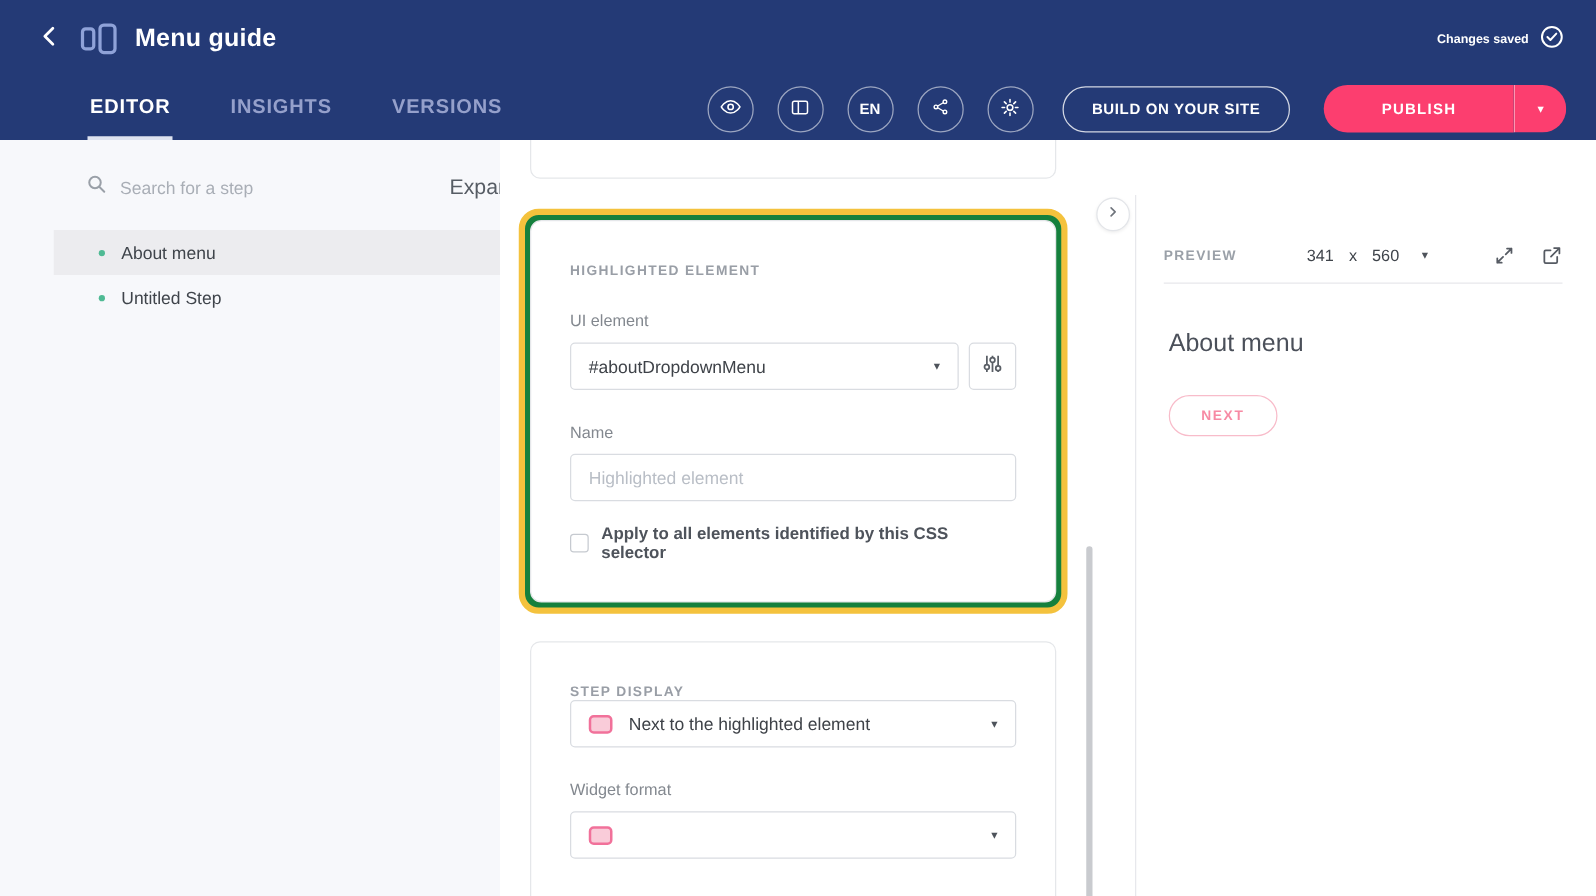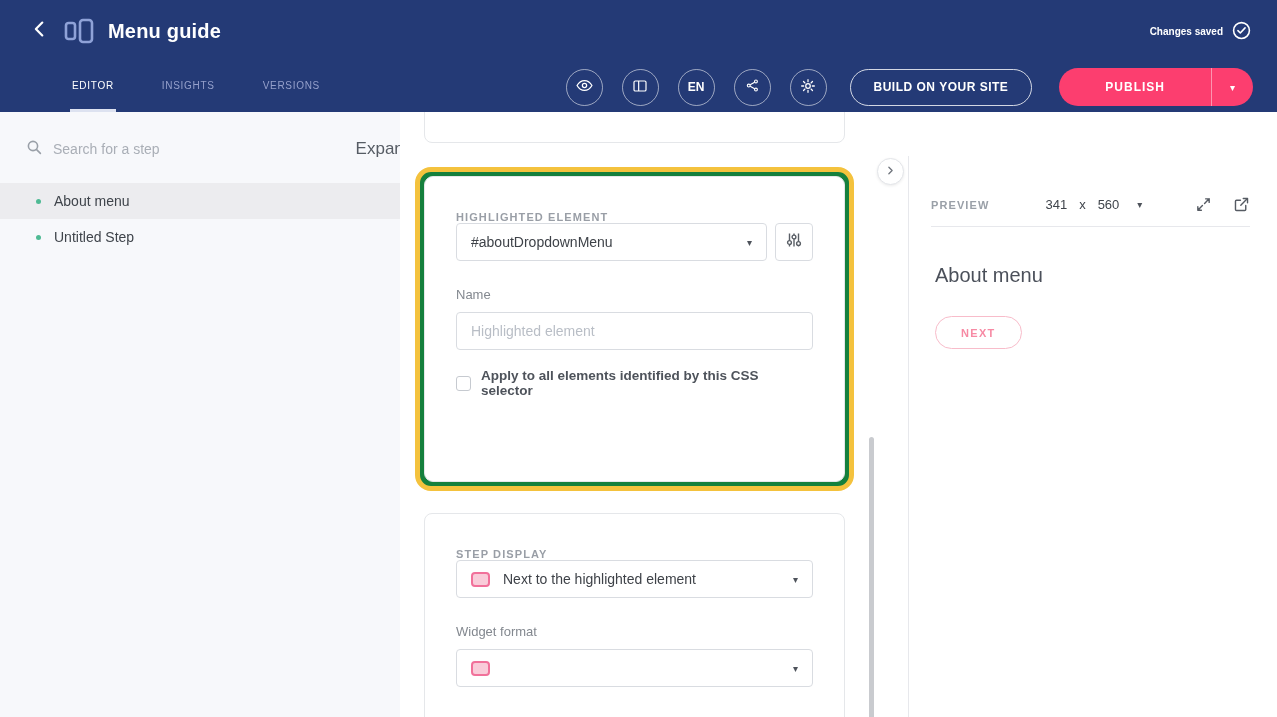--- a/index.html
+++ b/index.html
@@ -10,40 +10,40 @@
   
   .topbar { position:absolute; left:0; top:0; width:100%; height:112px; background:#243a76; }
   .topbar-row1 { display:flex; align-items:center; height:62px; padding:0 26px; }
   .back-btn { width:28px; height:28px; display:flex; align-items:center; justify-content:center; cursor:pointer; margin-right:10px; }
   .logo { margin-right:14px; display:flex; align-items:center; }
   .app-title { font-size:20px; font-weight:700; color:#fff; letter-spacing:.2px; }
   .changes { margin-left:auto; display:flex; align-items:center; gap:9px; color:#fff; font-size:10px; font-weight:700; }
 
   .topbar-row2 { display:flex; align-items:center; height:50px; padding:0 24px 0 70px; }
   .tabs { display:flex; gap:44px; height:100%; }
-  .tab { display:flex; align-items:center; height:100%; font-size:10px; font-weight:400; letter-spacing:.7px;
+  .tab { display:flex; align-items:center; height:100%; font-size:16px; font-weight:700; letter-spacing:.7px;
          color:#95a0cb; border-bottom:3px solid transparent; padding:0 2px; cursor:pointer; }
   .tab.active { color:#fff; border-bottom-color:#dde2f0; }
 
   .topbar-actions { margin-left:auto; display:flex; align-items:center; gap:19px; }
   .icon-btn { width:37px; height:37px; border-radius:50%; border:1.5px solid rgba(255,255,255,.55);
               display:flex; align-items:center; justify-content:center; color:#fff; cursor:pointer;
               font-size:12px; font-weight:700; background:transparent; flex:none; }
   .build-btn { height:37px; border-radius:19px; border:1.5px solid rgba(255,255,255,.8); padding:0 23px;
                color:#fff; font-size:12px; font-weight:700; letter-spacing:.5px; background:transparent;
                cursor:pointer; margin-left:4px; white-space:nowrap; }
   .publish-group { display:flex; margin-left:8px; }
   .publish-main { height:38px; padding:0 46px; border:none; border-radius:19px 0 0 19px; background:#fc3e6f;
                   color:#fff; font-size:12px; font-weight:700; letter-spacing:1px; cursor:pointer; }
   .publish-caret { width:42px; height:38px; border:none; border-left:1px solid rgba(255,255,255,.45);
                    border-radius:0 19px 19px 0; background:#fc3e6f; color:#fff; display:flex;
                    align-items:center; justify-content:center; font-size:10px; cursor:pointer; }
 
   
-  .sidebar { position:absolute; left:0; top:112px; width:468px; bottom:0; background:#f7f8fb; border-right:7px solid #737373; }
+  .sidebar { position:absolute; left:0; top:112px; width:468px; bottom:0; background:#f7f8fb; border-right:3px solid #737373;padding-left:43px; }
   .search-row { display:flex; align-items:center; gap:11px; margin-top:27px; padding:0 26px; }
   .search-input { flex:1; border:none; background:transparent; outline:none; font-size:14px; color:#3f444b; font-family:inherit; }
   .search-input::placeholder { color:#a9aeb6; }
   .expand-all { font-size:17px; color:#565c64; cursor:pointer; white-space:nowrap; }
   .step-list { margin-top:24px; }
   .step-item { display:flex; align-items:center; gap:13px; height:36px; padding:0 26px 0 36px;
                font-size:14px; color:#3f444b; cursor:pointer; }
   .step-item.active { background:#ececef; }
   .step-dot { width:5px; height:5px; border-radius:50%; background:#4fba94; flex:none; }
 
@@ -208,20 +208,21 @@
     </div>
   </aside>
 
   <main class="canvas">
     <div class="card-top"></div>
 
     <div class="highlight">
       <div class="inner-card">
         <div class="section-title">HIGHLIGHTED ELEMENT</div>
 
+        <div class="field-label">UI element</div>
         <div class="select-row">
           <div class="select">
             <span>#aboutDropdownMenu</span>
             <span class="caret">▾</span>
           </div>
           <div class="sliders-btn">
             <span>
               <svg width="16" height="16" viewBox="0 0 16 16" fill="none" stroke="#5a5f66" stroke-width="1.4">
                   <line x1="3.5" y1="1.5" x2="3.5" y2="14.5"></line>
                   <line x1="8" y1="1.5" x2="8" y2="14.5"></line>

